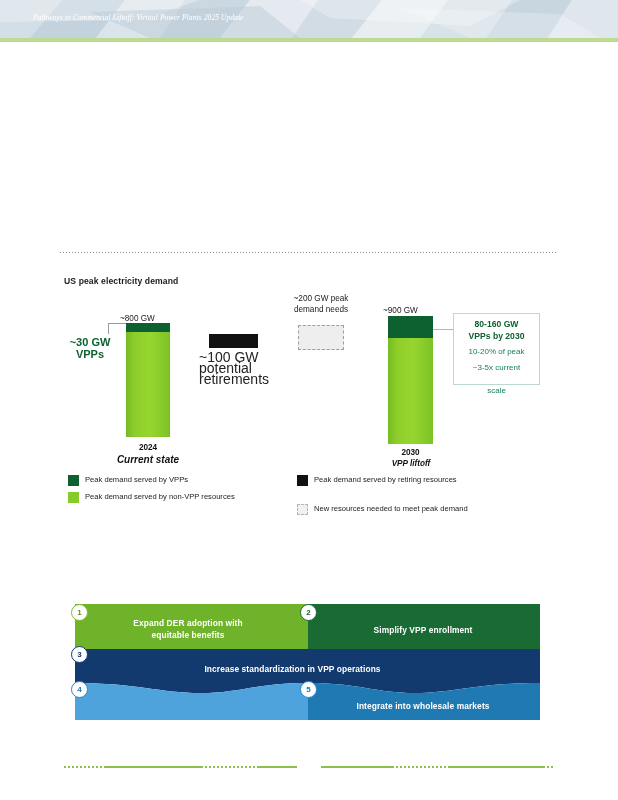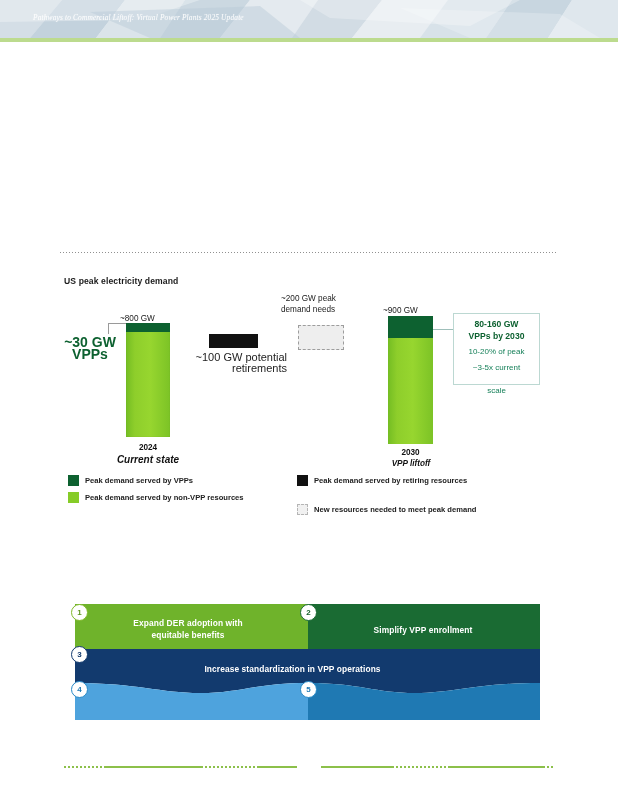--- a/index.html
+++ b/index.html
@@ -118,55 +118,56 @@
     left: 108px; top: 323px;
     width: 18px; height: 11px;
     border-left: 1.1px solid #9a9a9a;
     border-top: 1.1px solid #9a9a9a;
   }
   .lbl-30gw {
     position: absolute;
     left: 62px; top: 336px;
     width: 56px;
     text-align: center;
-    font-size: 14px;
+    font-size: 11px;
     font-weight: bold;
     color: #0d6130;
     line-height: 12px;
   }
 
   
   .bar-retire {
     position: absolute;
     left: 209px; top: 334px;
     width: 49px; height: 14px;
     background: #111111;
   }
   .lbl-retire {
     position: absolute;
-    left: 189px; top: 352px;
+    left: 199px; top: 352px;
     width: 98px;
-    text-align: right;
-    font-size: 11px;
+    text-align: left;
+    font-size: 14px;
     color: #222;
     line-height: 11px;
   }
 
   
   .box-newres {
     position: absolute;
     left: 298px; top: 325px;
     width: 46px; height: 25px;
     background: #eeeeee;
     border: 1px dashed #9d9d9d;
   }
   .lbl-newres {
     position: absolute;
     left: 281px; top: 293px;
     width: 80px;
+    text-align: center;
     font-size: 8.2px;
     color: #222;
     line-height: 11px;
   }
 
   
   .bar2030 {
     position: absolute;
     left: 388px; top: 316px;
     width: 45px; height: 128px;
@@ -232,25 +233,23 @@
     font-size: 8px;
     color: #17805a;
     line-height: 11.5px;
   }
 
   
   .legend { position: absolute; left: 0; top: 0; }
   .lg-item {
     position: absolute;
     display: flex;
-    align-items: center;
     font-size: 7.6px;
     color: #222;
     white-space: nowrap;
-    font-weight: bold;
   }
   .lg-sw {
     width: 11px; height: 11px;
     margin-right: 6px;
     flex: 0 0 auto;
   }
   .sw-dark  { background: #0d6130; }
   .sw-light { background: #86cc28; }
   .sw-black { background: #111111; }
   .sw-gray  { background: #f1f1f1; border: 1px dashed #b5b5b5; }
@@ -411,20 +410,23 @@
   <div class="d-label" style="left:88px; top:618px; width:200px;">
     <span>Expand DER adoption with</span><br>
     <span>equitable benefits</span>
   </div>
   <div class="d-label" style="left:318px; top:625px; width:210px;">
     <span>Simplify VPP enrollment</span>
   </div>
   <div class="d-label" style="left:80px; top:664px; width:425px;">
     <span>Increase standardization in VPP operations</span>
   </div>
+  <div class="d-label" style="left:318px; top:701px; width:210px;">
+    <span>Integrate into wholesale markets</span>
+  </div>
 
   <div class="circ circ-g1" style="left:71px; top:604px;">
     <span>1</span>
   </div>
   <div class="circ circ-g2" style="left:300px; top:604px;">
     <span>2</span>
   </div>
   <div class="circ circ-n3" style="left:71px; top:646px;">
     <span>3</span>
   </div>

